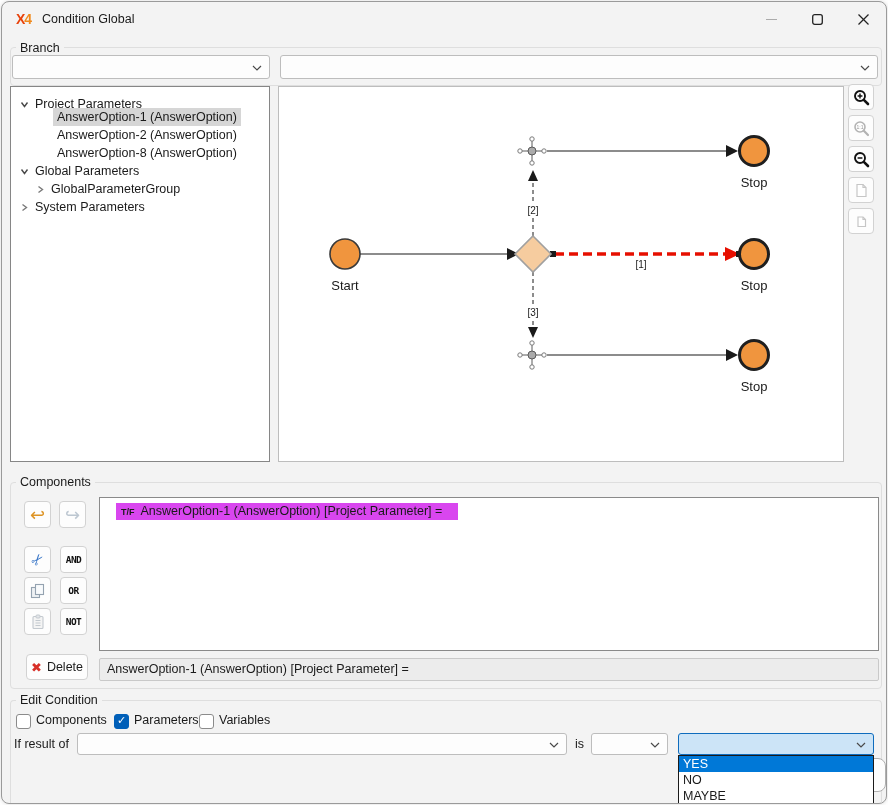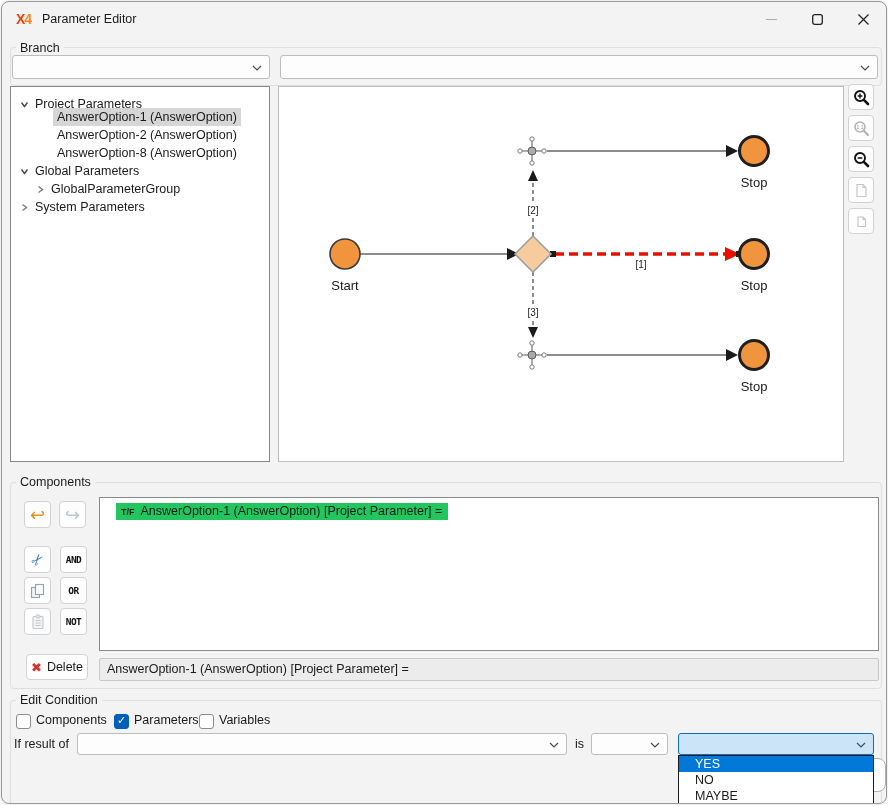--- a/index.html
+++ b/index.html
@@ -47,46 +47,46 @@
   .cond-btn{position:absolute;width:27px;height:27px;background:#fdfdfd;border:1px solid #d2d2d2;border-radius:4px;
             display:flex;align-items:center;justify-content:center;font-size:15px;}
   .logic-btn{font-family:"DejaVu Sans Mono",monospace;font-size:9.5px;font-weight:bold;color:#111;letter-spacing:-0.5px;}
   .icon-undo{color:#dd9426;font-size:18px;line-height:1;}
   .icon-redo{color:#bdc7d1;font-size:18px;line-height:1;}
   .icon-cut{color:#3c78c8;font-size:15px;transform:rotate(-50deg);line-height:1;}
   .delete-btn{position:absolute;left:24px;top:652px;width:62px;height:26px;background:#fdfdfd;border:1px solid #d2d2d2;
               border-radius:4px;font-size:12.5px;display:flex;align-items:center;justify-content:center;gap:5px;}
   .delete-x{color:#d83028;font-weight:bold;font-size:13px;}
   .cond-list{position:absolute;left:97px;top:495px;width:780px;height:154px;background:#ffffff;border:1px solid #8a8a8a;}
-  .expr-row{position:absolute;left:16px;top:5px;background:#22c55e;padding:1px 6px 2px 5px;font-size:12.5px;white-space:pre;}
+  .expr-row{position:absolute;left:16px;top:5px;background:#d946ef;padding:1px 16px 2px 5px;font-size:12.5px;white-space:pre;}
   .expr-tag{font-size:9px;font-weight:bold;margin-right:6px;}
   .summary-bar{position:absolute;left:97px;top:656px;width:780px;height:23px;background:#ececec;border:1px solid #c9c9c9;
                border-radius:2px;font-size:12.5px;line-height:21px;padding-left:7px;}
 
   
   .checkbox{position:absolute;top:712px;width:15px;height:15px;background:#fff;border:1px solid #8b8b8b;border-radius:3px;}
   .checkbox.checked{background:#005fb8;border-color:#005fb8;}
   .checkbox.checked::after{content:"✓";color:#fff;font-size:11px;position:absolute;left:2px;top:-1px;}
   .chk-label{position:absolute;top:711px;font-size:12.5px;}
   .row-label{position:absolute;font-size:12.5px;}
 
   .dropdown-list{position:absolute;left:676px;top:753px;width:196px;background:#ffffff;border:1px solid #1a1a1a;z-index:5;}
-  .dd-option{height:16px;font-size:12.5px;line-height:16px;padding-left:16px;}
+  .dd-option{height:16px;font-size:12.5px;line-height:16px;padding-left:4px;}
   .dd-option.selected{background:#0078d7;color:#ffffff;}
   .hidden-btn{position:absolute;left:800px;top:756px;width:84px;height:34px;background:#fdfdfd;border:1px solid #b0b0b0;
               border-radius:8px;z-index:1;}
 </style>
 </head>
 <body>
 
 <div class="window">
 
   <div class="titlebar">
     <div class="app-logo"><span class="lx">X</span><span class="l4">4</span></div>
-    <div class="title-text">Parameter Editor</div>
+    <div class="title-text">Condition Global</div>
     <div class="win-btn win-min">
       <svg width="11" height="11">
           <line x1="0" y1="5.5" x2="11" y2="5.5" stroke="#ababab" stroke-width="1.2"></line>
         </svg>
     </div>
     <div class="win-btn win-max">
       <svg width="11" height="11">
           <rect x="0.7" y="0.7" width="9.6" height="9.6" rx="2" fill="none" stroke="#222" stroke-width="1.3"></rect>
         </svg>
     </div>

